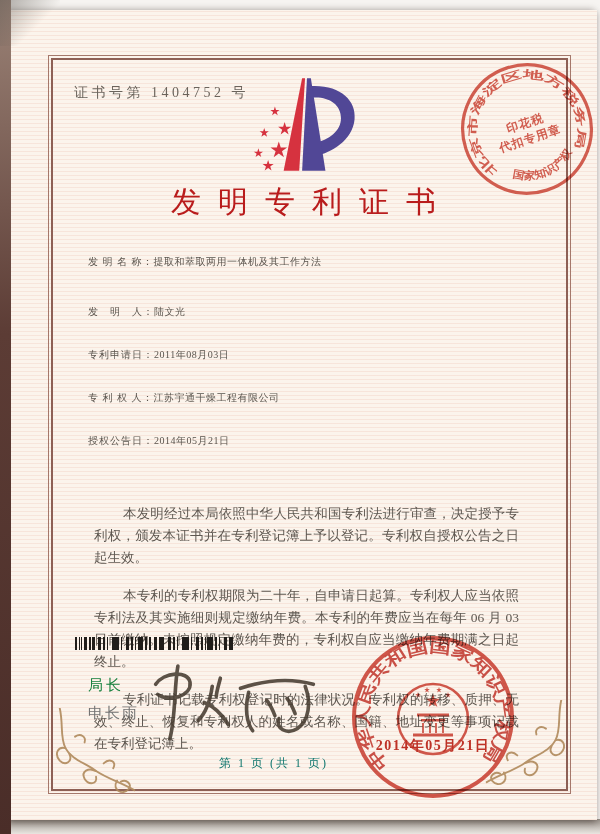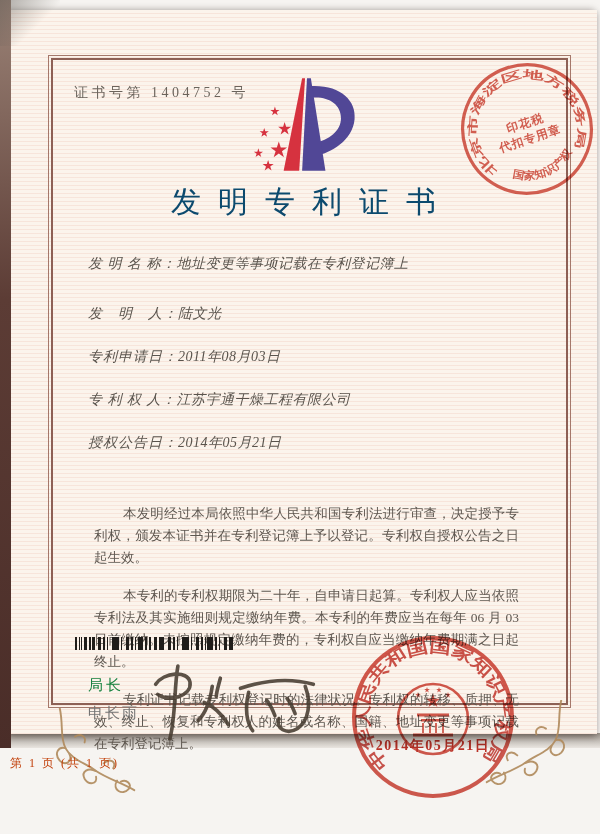--- a/index.html
+++ b/index.html
@@ -1,17 +1,17 @@
 <!DOCTYPE html>
 <html><head>
 <meta charset="utf-8">
 <style>
   html,body{margin:0;padding:0;width:600px;height:834px;overflow:hidden;
     background:#f6f4f1;font-family:"Liberation Serif","DejaVu Serif",serif;}
-  .stage{position:relative;width:600px;height:748px;}
+  .stage{position:relative;width:600px;height:834px;}
 
   
   .edge-left{position:absolute;left:0;top:0;bottom:0;width:11px;
     background:linear-gradient(180deg,#9a8276,#5c3c35 40%,#4a2d28);}
   .edge-bottom{position:absolute;left:0;right:0;bottom:0;height:15px;
     background:linear-gradient(180deg,#9b948c,#e9e5e0);}
   .corner-tl{position:absolute;left:0;top:0;width:60px;height:46px;z-index:5;
     background:linear-gradient(135deg,rgba(95,90,84,.5),rgba(95,90,84,0) 60%);pointer-events:none;}
 
   
@@ -21,23 +21,23 @@
     background:repeating-linear-gradient(0deg,rgba(227,152,132,.17) 0 1px,rgba(255,255,255,0) 1px 4px);}
 
   .frame{position:absolute;left:38px;top:45px;right:26px;bottom:26px;border:1px solid #a5786b;}
   .frame::before{content:"";position:absolute;inset:2px;border:2px solid #8d6055;}
 
   .cert-no{position:absolute;left:64px;top:74px;font-size:14px;letter-spacing:3.5px;color:#6b645c;}
 
   .logo{position:absolute;left:228px;top:62px;width:136px;height:106px;}
 
   .title{position:absolute;left:0;right:0;top:172px;text-align:center;
-    font-size:30px;letter-spacing:17px;padding-left:17px;color:#0c4a6e;font-weight:500;}
-
-  .fields{position:absolute;left:78px;top:245px;right:34px;font-size:14px;color:#5a544d;font-style:italic;}
+    font-size:30px;letter-spacing:17px;padding-left:17px;color:#b91c1c;font-weight:500;}
+
+  .fields{position:absolute;left:78px;top:245px;right:34px;font-size:10px;color:#5a544d;}
   .frow{height:43px;display:flex;align-items:flex-start;}
   .frow:first-child{margin-bottom:7px;}
   .flabel{letter-spacing:1px;white-space:pre;}
   .fvalue{letter-spacing:.5px;}
 
   .bodytext{position:absolute;left:68px;right:62px;top:477px;font-size:13.5px;
     line-height:22px;color:#5e5750;text-align:justify;}
   .bodytext p{margin:16px;text-indent:2.15em;}
 
   .barcode{position:absolute;left:65px;top:627px;width:158px;height:13px;
@@ -53,22 +53,22 @@
   .fl-left{left:44px;top:698px;}
   .fl-right{right:30px;top:690px;transform:scaleX(-1);}
 
   .seal{position:absolute;left:333px;top:617px;width:180px;height:180px;mix-blend-mode:multiply;}
   .seal-date{position:absolute;left:0;right:0;top:110px;text-align:center;
     font-size:14px;font-weight:bold;color:#c2352b;letter-spacing:1.5px;}
 
   .tax-stamp{position:absolute;left:442px;top:44px;width:150px;height:150px;
     mix-blend-mode:multiply;opacity:.92;transform:rotate(-18deg);}
 
-  .footer{position:absolute;left:0;right:60px;top:745px;text-align:left;
-    font-size:12px;letter-spacing:2px;color:#c2410c;}
+  .footer{position:absolute;left:0;right:60px;top:745px;text-align:center;
+    font-size:12px;letter-spacing:2px;color:#0f766e;}
 </style>
 </head>
 <body>
 
 <div class="stage">
   <div class="edge-bottom"></div>
 
   <div class="paper">
     <div class="frame"></div>
 
@@ -89,21 +89,21 @@
         <use href="#star" transform="translate(21,81) scale(5)" fill="#d6323f"></use>
         <use href="#star" transform="translate(31,94) scale(6)" fill="#d6323f"></use>
       </svg>
     </div>
 
     <div class="title">发明专利证书</div>
 
     <div class="fields">
       <div class="frow">
           <span class="flabel">发 明 名 称：</span>
-          <span class="fvalue">地址变更等事项记载在专利登记簿上</span>
+          <span class="fvalue">提取和萃取两用一体机及其工作方法</span>
         </div>
       <div class="frow">
           <span class="flabel">发　明　人：</span>
           <span class="fvalue">陆文光</span>
         </div>
       <div class="frow">
           <span class="flabel">专利申请日：</span>
           <span class="fvalue">2011年08月03日</span>
         </div>
       <div class="frow">

